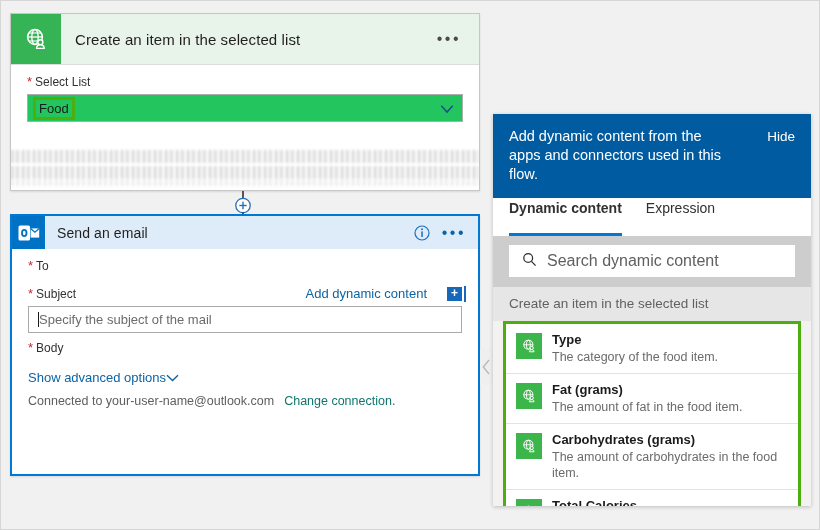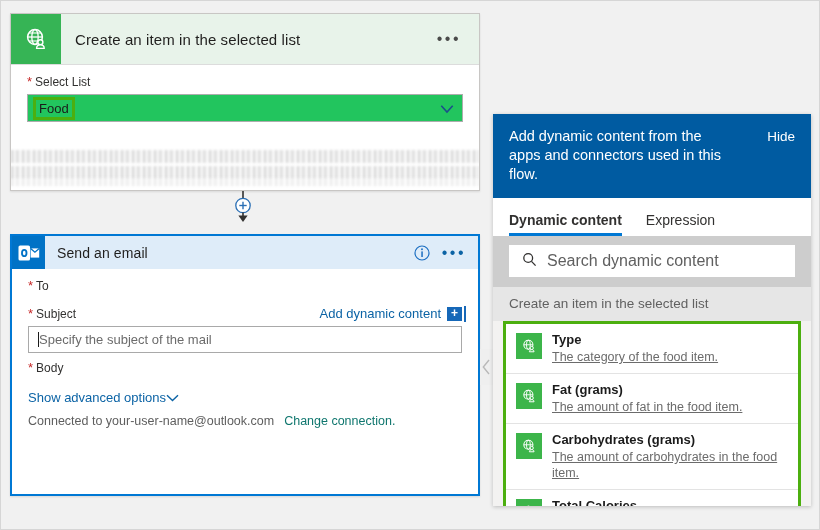--- a/index.html
+++ b/index.html
@@ -150,21 +150,21 @@
   
   #connector {
     position: absolute;
     left: 226px; top: 190px;
     width: 32px; height: 30px;
   }
   #connector svg { display: block; }
 
   
   #card-email {
-    left: 9px; top: 233px;
+    left: 9px; top: 213px;
     width: 470px; height: 262px;
     border: 2px solid #0078d4;
     background: #fff;
     box-shadow: 0 1px 2px rgba(0,0,0,.10);
     overflow: hidden;
   }
   #card-email .card-header {
     background: #deecf9;
     height: 33px;
   }
@@ -192,21 +192,21 @@
 
   .field-row {
     display: flex;
     align-items: flex-end;
     justify-content: space-between;
     margin-bottom: 5px;
   }
   .adc-link {
     display: flex;
     align-items: center;
-    gap: 6px;
+    gap: 20px;
     color: #0b63a5;
     font-size: 13px;
   }
   .adc-plus {
     width: 15px; height: 14px;
     background: #1668b8;
     color: #fff;
     font-size: 12px;
     line-height: 13px;
     text-align: center;
@@ -271,21 +271,21 @@
     background: #fff;
     display: flex;
     align-items: flex-end;
     padding: 0 16px;
     height: 38px;
     gap: 24px;
   }
   .dc-tab {
     font-size: 14px;
     color: #323130;
-    padding-bottom: 8px;
+    padding-bottom: 20px;
     position: relative;
   }
   .dc-tab.active {
     font-weight: bold;
   }
   .dc-tab.active::after {
     content: "";
     position: absolute;
     left: 0; right: 0; bottom: 0;
     height: 3px;
@@ -340,21 +340,20 @@
     font-size: 13px;
     font-weight: bold;
     color: #1b1b1b;
     line-height: 16px;
   }
   .dc-item-desc {
     font-size: 12.5px;
     color: #6b6b6b;
     line-height: 16px;
     margin-top: 1px;
-    text-decoration: underline;
   }
 
   
   #collapse-handle {
     position: absolute;
     left: 479px; top: 348px;
     width: 13px; height: 36px;
     background: #efefef;
     display: flex;
     align-items: center;

